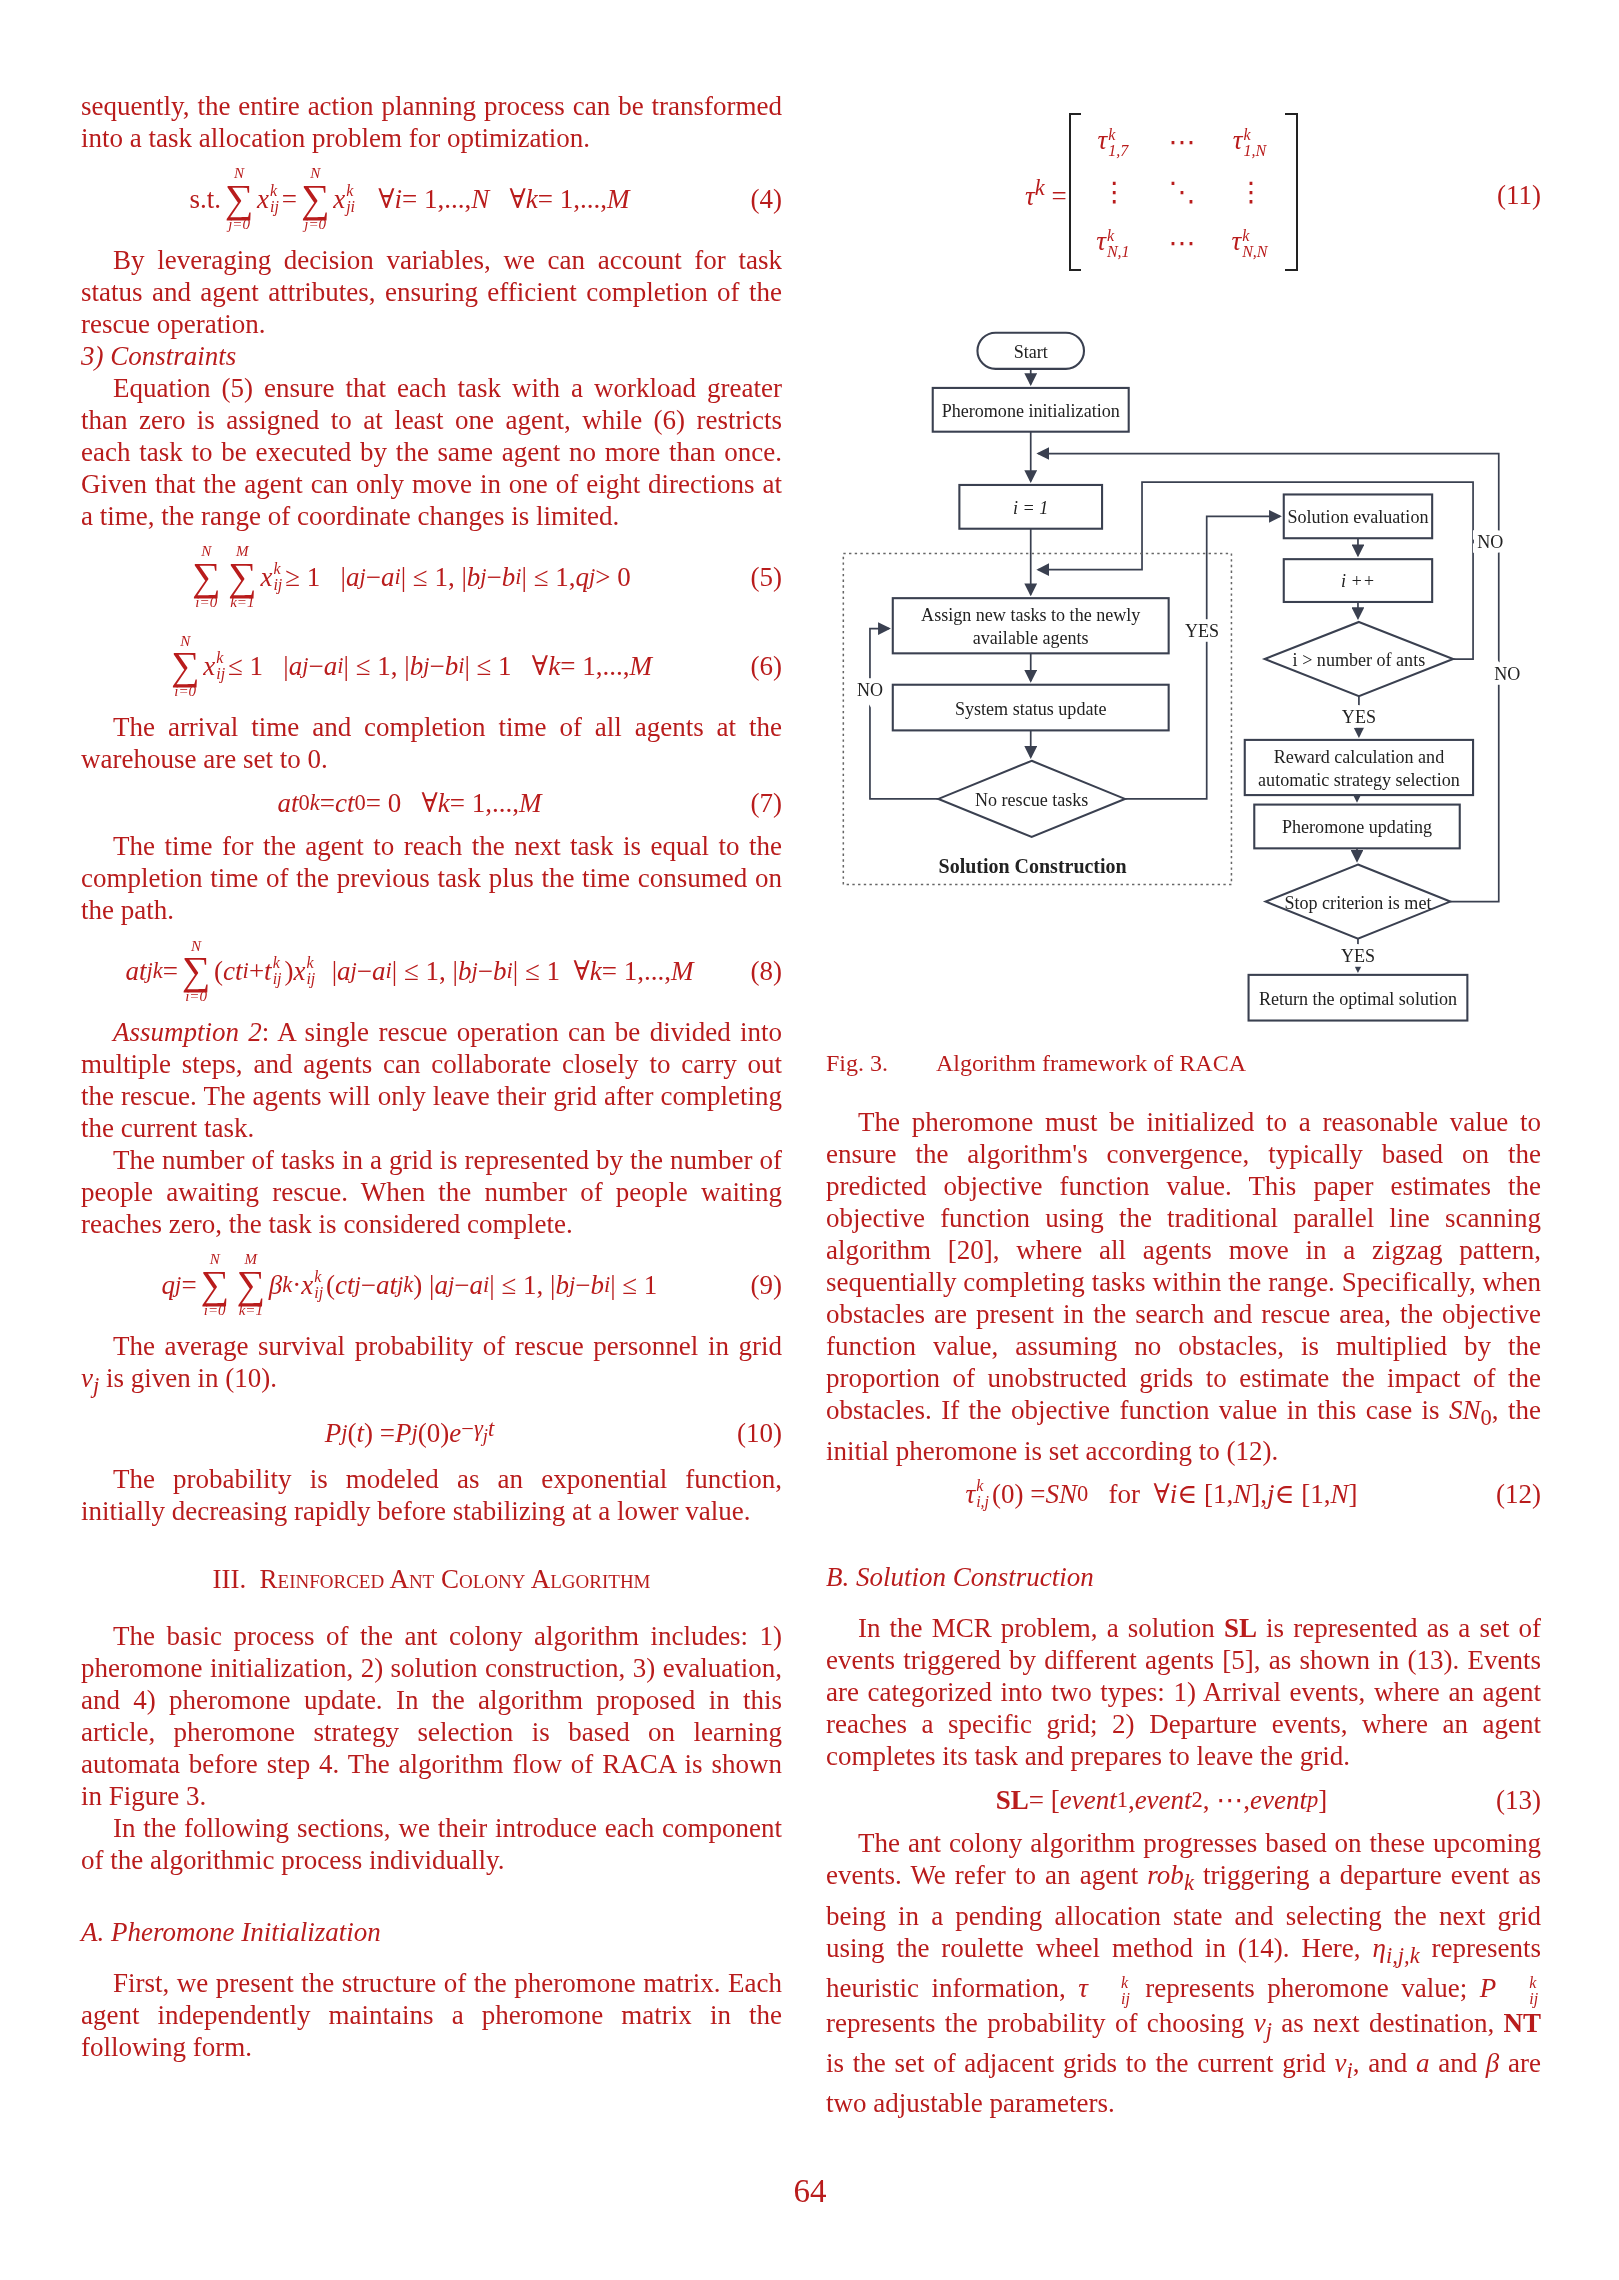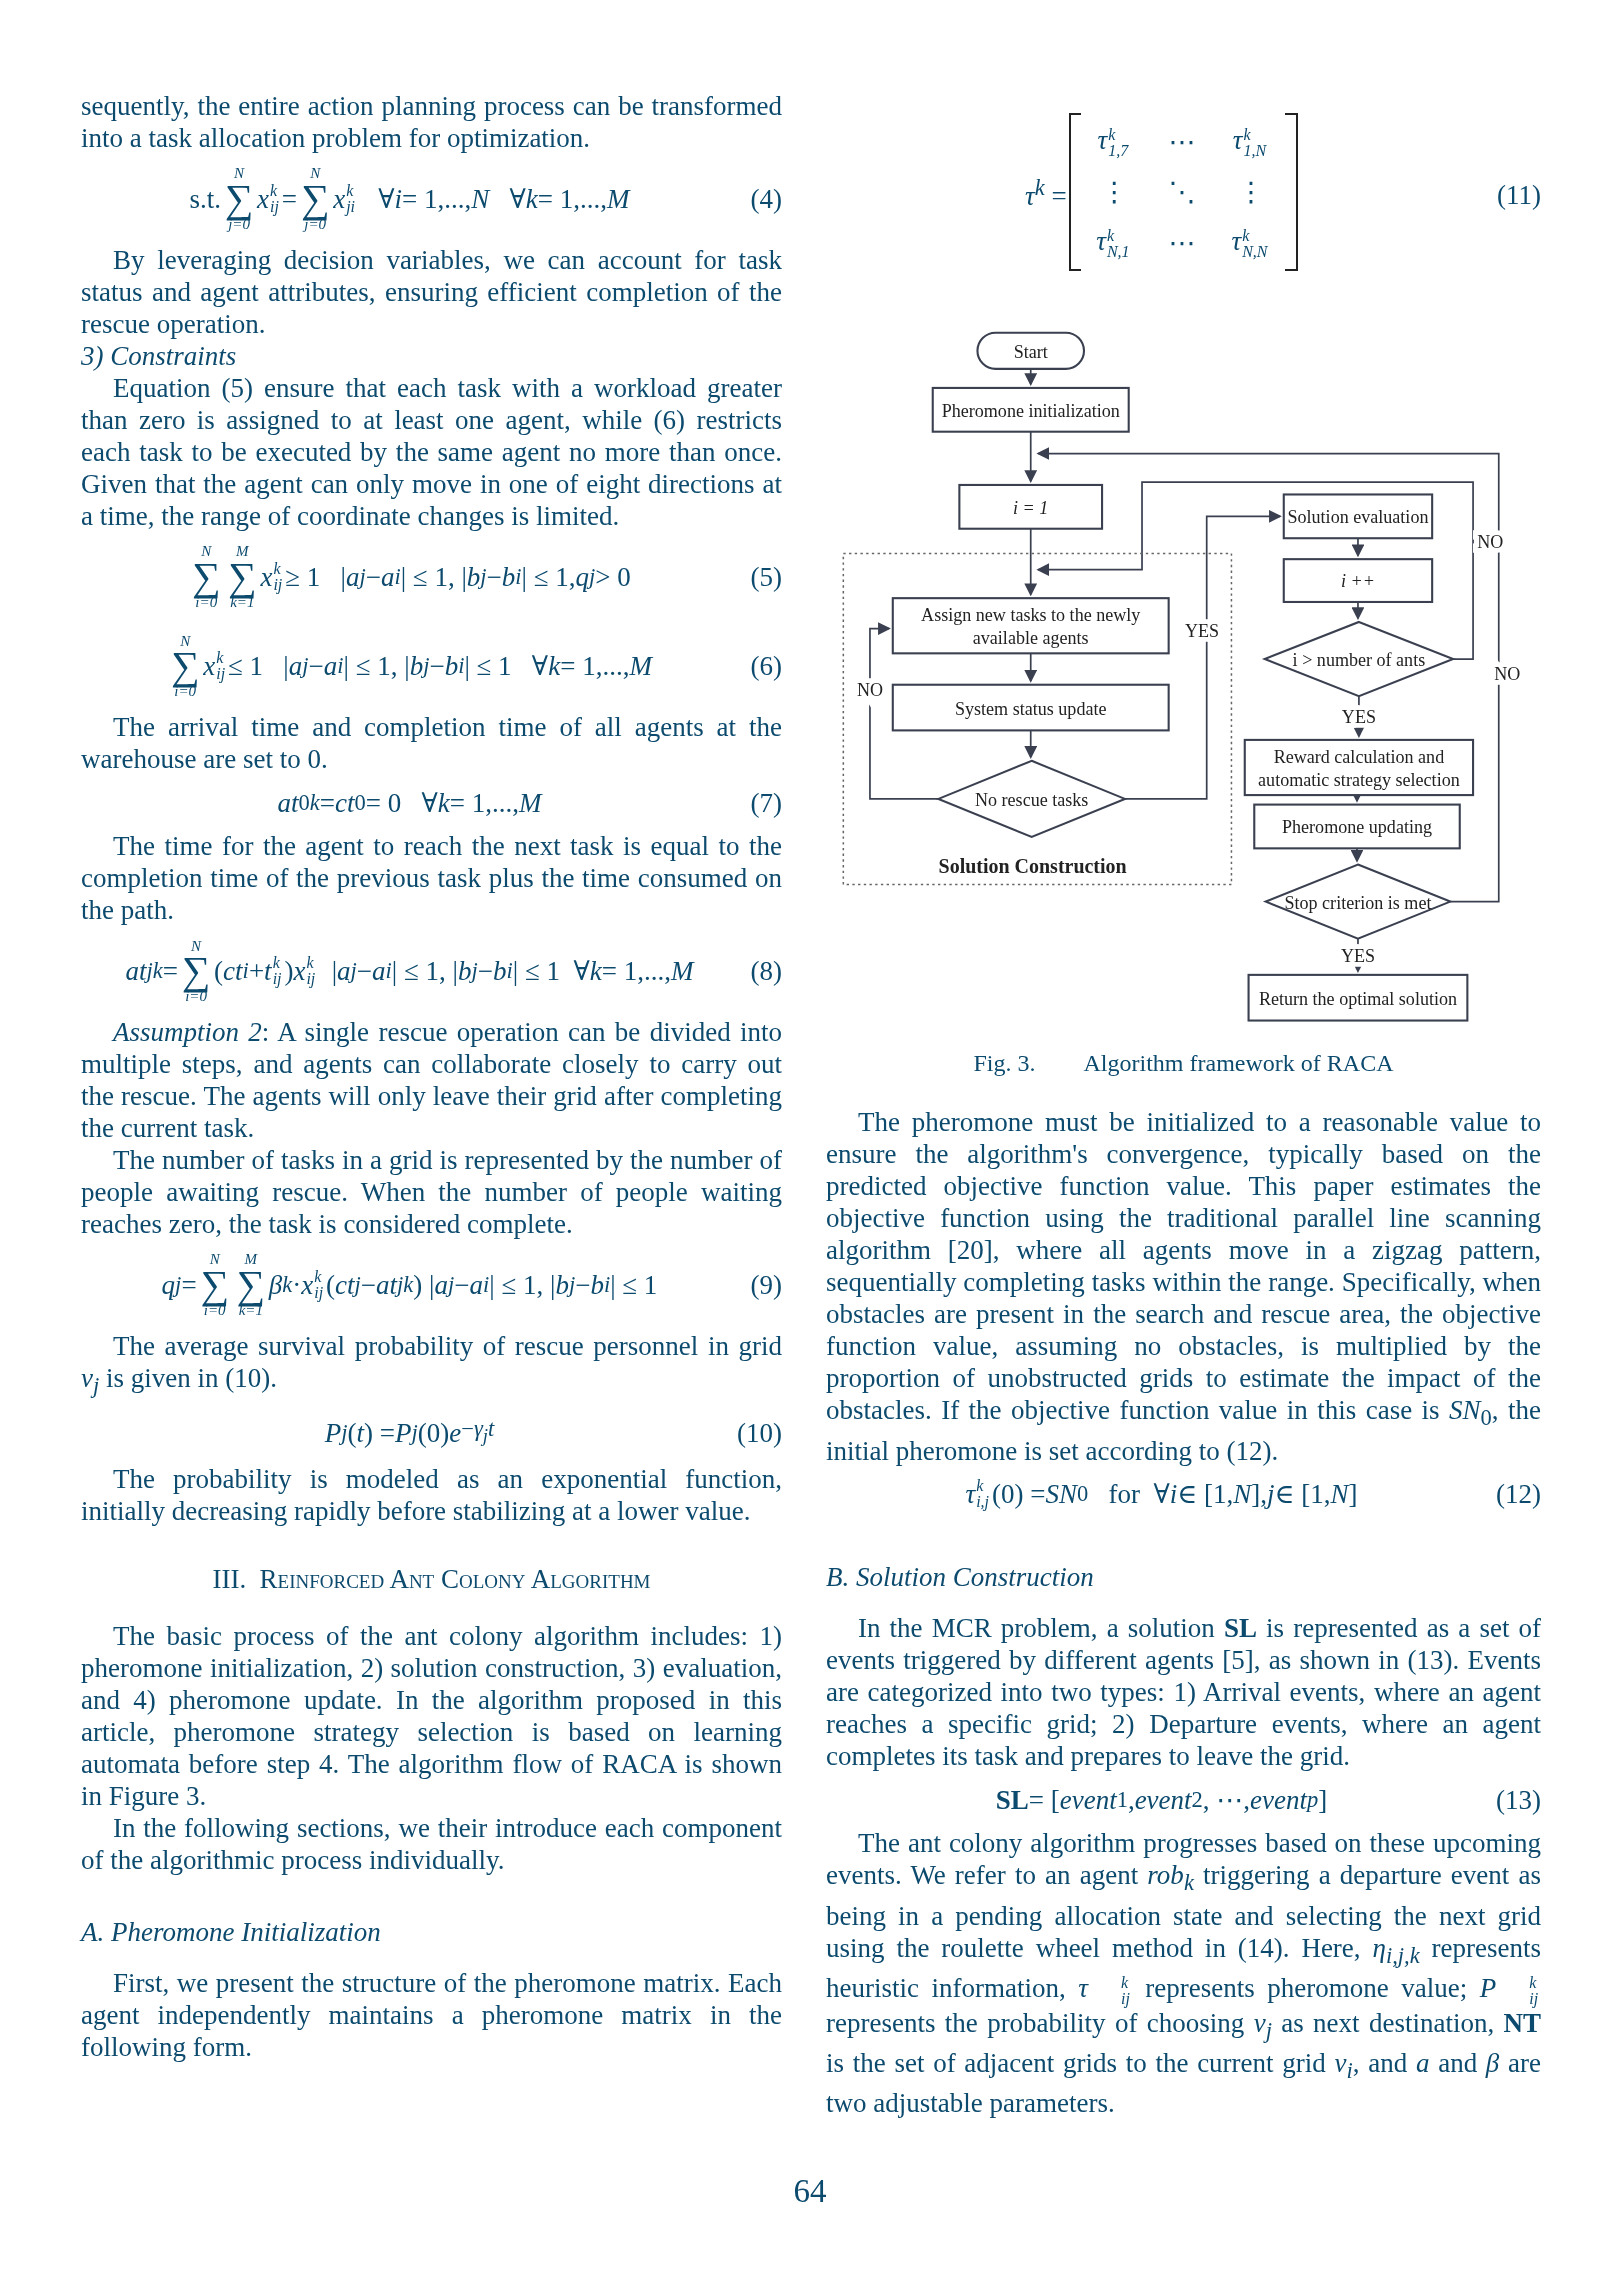--- a/index.html
+++ b/index.html
@@ -1,18 +1,18 @@
 <!DOCTYPE html>
 <html style="font-size:15px"><head>
 <meta charset="utf-8">
 <style>
   html,body{margin:0;padding:0;background:#ffffff;}
   .page{position:relative;width:1620px;height:2281px;background:#fff;
         font-family:"Liberation Serif","DejaVu Serif","DejaVu Sans",serif;
-        color:#0c4a6e;font-size:27px;line-height:32px;}
+        color:#b91c1c;font-size:27px;line-height:32px;}
   .col{position:absolute;top:90px;}
   .col.left{left:81px;width:701px;}
   .col.right{left:826px;width:715px;}
   .p{margin:0;text-indent:32px;text-align:justify;}
   .p.noind{text-indent:0;}
   .h-run{font-style:italic;margin:0;}
   .h-section{text-align:center;margin:36px 0 25px 0;}
   .h-section .sc{font-variant:small-caps;margin-left:13.3px;}
   .h-sub{font-style:italic;margin:40px 0 19px 0;}
   
@@ -33,21 +33,21 @@
   .brk{align-self:stretch;width:10.5px;}
   .brk.l{border-left:2.4px solid #222;border-top:2.4px solid #222;border-bottom:2.4px solid #222;margin-right:15px;}
   .brk.r{border-right:2.4px solid #222;border-top:2.4px solid #222;border-bottom:2.4px solid #222;margin-left:15px;}
   .mat{display:inline-grid;grid-template-columns:repeat(3,auto);row-gap:17px;column-gap:36px;
        justify-items:center;align-items:center;padding:11.4px 0;}
   
   .flowchart{display:block;margin:25px 0 0 3.8px;width:742px;height:709px;}
   .flowchart text{font-family:"Liberation Serif","DejaVu Serif",serif;}
   .flowchart .labels text{dominant-baseline:central;}
   .halo{paint-order:stroke;stroke:#ffffff;stroke-width:10px;}
-  .fig-caption{display:flex;justify-content:center;gap:48px;font-size:24px;margin:13.3px 0 27px 0;}
+  .fig-caption{display:flex;justify-content:flex-start;gap:48px;font-size:24px;margin:13.3px 0 27px 0;}
   .page-number{position:absolute;left:0;right:0;bottom:74px;text-align:center;font-size:33px;}
 </style>
 </head>
 <body>
 
 <div class="page">
 
   <div class="col left">
     <p class="p noind">sequently, the entire action planning process can be transformed into a task allocation problem for optimization.</p>
 

